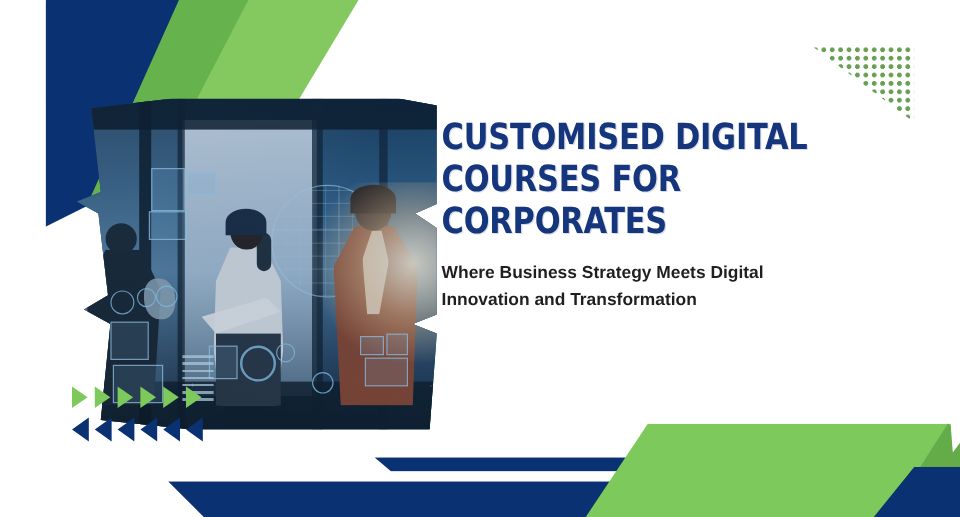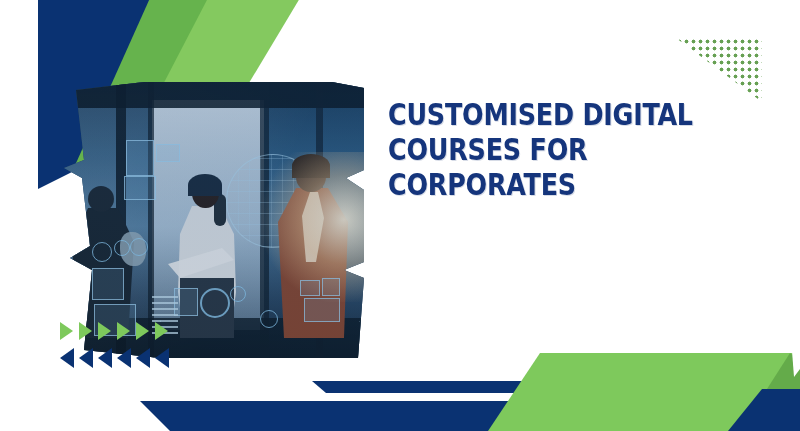--- a/index.html
+++ b/index.html
@@ -176,21 +176,21 @@
     background:#0a3272;
     clip-path:polygon(38px 42px, 72px 0, 110px 0, 110px 42px);
   }
   #bt-white-right{
     right:0;bottom:0;width:20px;height:80px;background:#ffffff;
     clip-path:polygon(12px 0, 20px 0, 20px 18px, 14px 26px);
   }
 
   
   #content{
-    position:absolute;left:388px;top:98px;width:372px;
+    position:absolute;left:368px;top:98px;width:372px;
   }
   #headline{
     margin:0;
     font-family:"DejaVu Sans Condensed","Liberation Sans Narrow","Liberation Sans",sans-serif;
     font-weight:bold;
     font-size:30px;
     line-height:1.16;
     letter-spacing:-0.2px;
     color:#15357c;
     text-transform:uppercase;
@@ -292,15 +292,16 @@
 
   <div class="shape" id="bt-navy-thin"></div>
   <div class="shape" id="bt-navy-wide"></div>
   <div class="shape" id="bt-green"></div>
   <div class="shape" id="bt-green-dark"></div>
   <div class="shape" id="bt-navy-corner"></div>
   <div class="shape" id="bt-white-right"></div>
 
   <div id="content">
     <h1 id="headline">Customised Digital Courses for Corporates</h1>
+    <p id="sub">Where Business Strategy Meets Digital Innovation and Transformation</p>
   </div>
 
 </div>
 
 </body></html>

